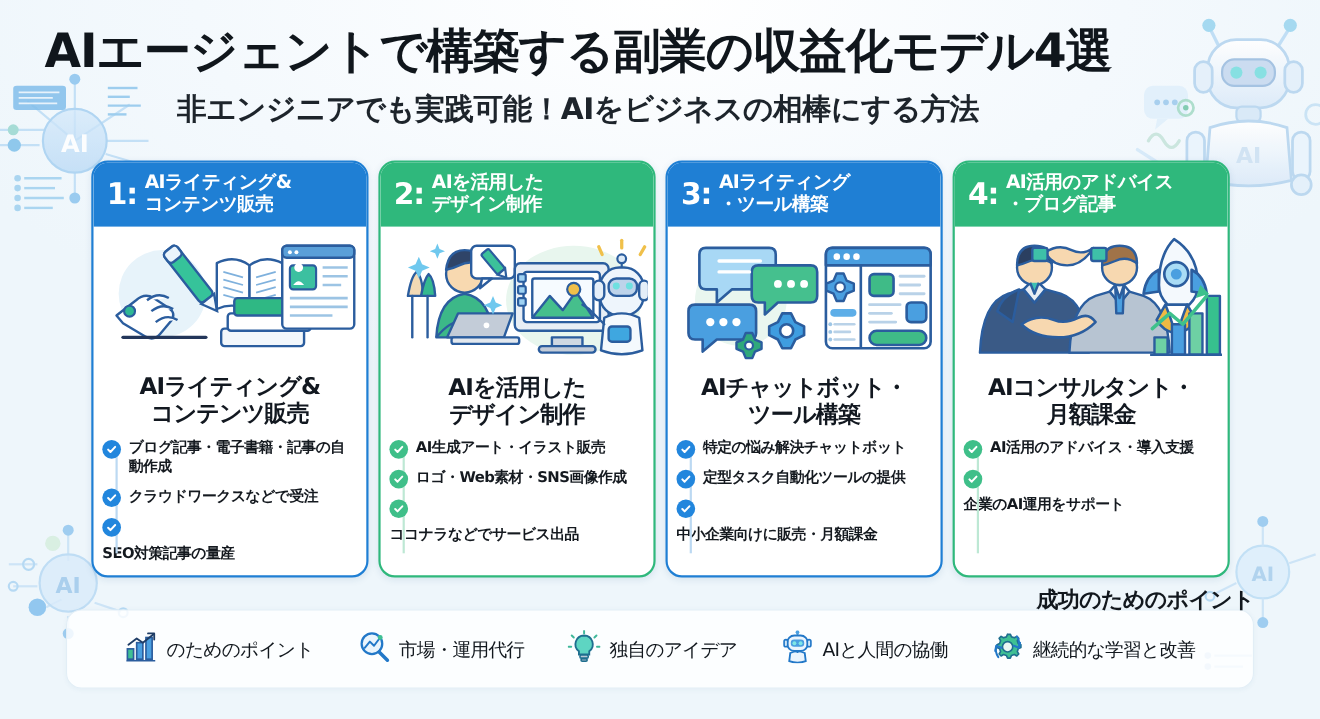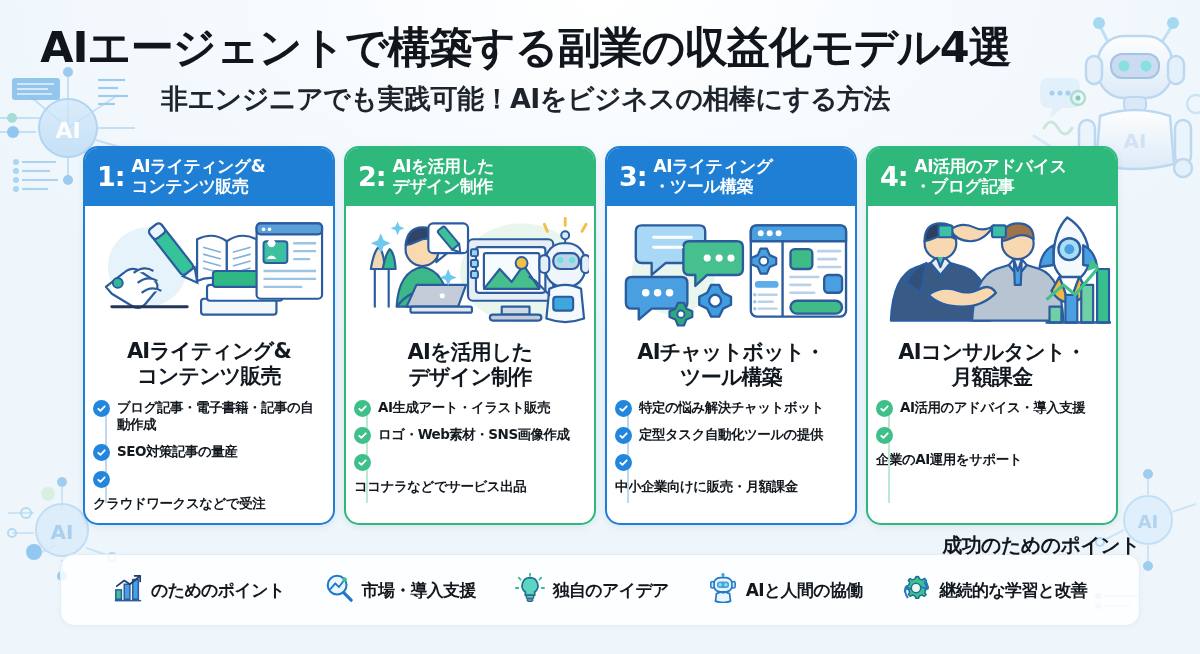--- a/index.html
+++ b/index.html
@@ -207,21 +207,21 @@
     justify-content: space-evenly;
     padding: 0 14px;
   }
   .footer-item {
     display: flex;
     align-items: center;
     gap: 8px;
   }
   .footer-item-label {
     font-size: 17px;
-    font-weight: bold;
+    font-weight: normal;
     color: #12181e;
     letter-spacing: -0.7px;
     white-space: nowrap;
   }
   .fi-icon { flex: 0 0 auto; display: block; }
 </style>
 </head>
 <body>
 
 <div id="poster">
@@ -432,29 +432,29 @@
               </svg>
             </span>
           <span class="bullet-text">ブログ記事・電子書籍・記事の自動作成</span>
         </div>
         <div class="bullet">
           <span class="check">
               <svg width="11" height="11" viewBox="0 0 12 12">
                 <path d="M2.5 6.3 L4.8 8.6 L9.5 3.6" fill="none" stroke="#fff" stroke-width="2" stroke-linecap="round" stroke-linejoin="round"></path>
               </svg>
             </span>
+          <span class="bullet-text">クラウドワークスなどで受注</span>
+        </div>
+        <div class="bullet">
+          <span class="check">
+              <svg width="11" height="11" viewBox="0 0 12 12">
+                <path d="M2.5 6.3 L4.8 8.6 L9.5 3.6" fill="none" stroke="#fff" stroke-width="2" stroke-linecap="round" stroke-linejoin="round"></path>
+              </svg>
+            </span>
           <span class="bullet-text">SEO対策記事の量産</span>
-        </div>
-        <div class="bullet">
-          <span class="check">
-              <svg width="11" height="11" viewBox="0 0 12 12">
-                <path d="M2.5 6.3 L4.8 8.6 L9.5 3.6" fill="none" stroke="#fff" stroke-width="2" stroke-linecap="round" stroke-linejoin="round"></path>
-              </svg>
-            </span>
-          <span class="bullet-text">クラウドワークスなどで受注</span>
         </div>
       </div>
     </div>
 
     <div class="card green">
       <div class="card-head">
         <div class="card-num">2:</div>
         <div class="card-head-title">
           <div>AIを活用した</div>
           <div>デザイン制作</div>
@@ -771,21 +771,21 @@
 
       <div class="footer-item">
         <span class="fi-icon">
           <svg width="30" height="30" viewBox="0 0 32 32">
             <circle cx="14" cy="13" r="10" fill="#eaf5fd" stroke="#2278c8" stroke-width="2.2"></circle>
             <path d="M7 17 l5 -6 l4 4 l6 -8" fill="none" stroke="#2278c8" stroke-width="1.9" stroke-linecap="round" stroke-linejoin="round"></path>
             <circle cx="22" cy="7" r="2.4" fill="#3fc094"></circle>
             <line x1="21" y1="21" x2="29" y2="29" stroke="#2278c8" stroke-width="3.4" stroke-linecap="round"></line>
           </svg>
         </span>
-        <span class="footer-item-label">市場・導入支援</span>
+        <span class="footer-item-label">市場・運用代行</span>
       </div>
 
       <div class="footer-item">
         <span class="fi-icon">
           <svg width="30" height="30" viewBox="0 0 32 32">
             <path d="M16 5 a8.5 8.5 0 0 1 5 15.3 v3.2 h-10 v-3.2 A8.5 8.5 0 0 1 16 5 Z" fill="#5ed5c2" stroke="#1f6f8f" stroke-width="1.8"></path>
             <rect x="12" y="24" width="8" height="3" rx="1.2" fill="#b9c9d6" stroke="#1f6f8f" stroke-width="1.5"></rect>
             <rect x="13" y="27.5" width="6" height="2.6" rx="1.2" fill="#9fb3c4" stroke="#1f6f8f" stroke-width="1.5"></rect>
             <g stroke="#3fb89a" stroke-width="1.9" stroke-linecap="round">
               <line x1="16" y1="3" x2="16" y2="0.5"></line>

